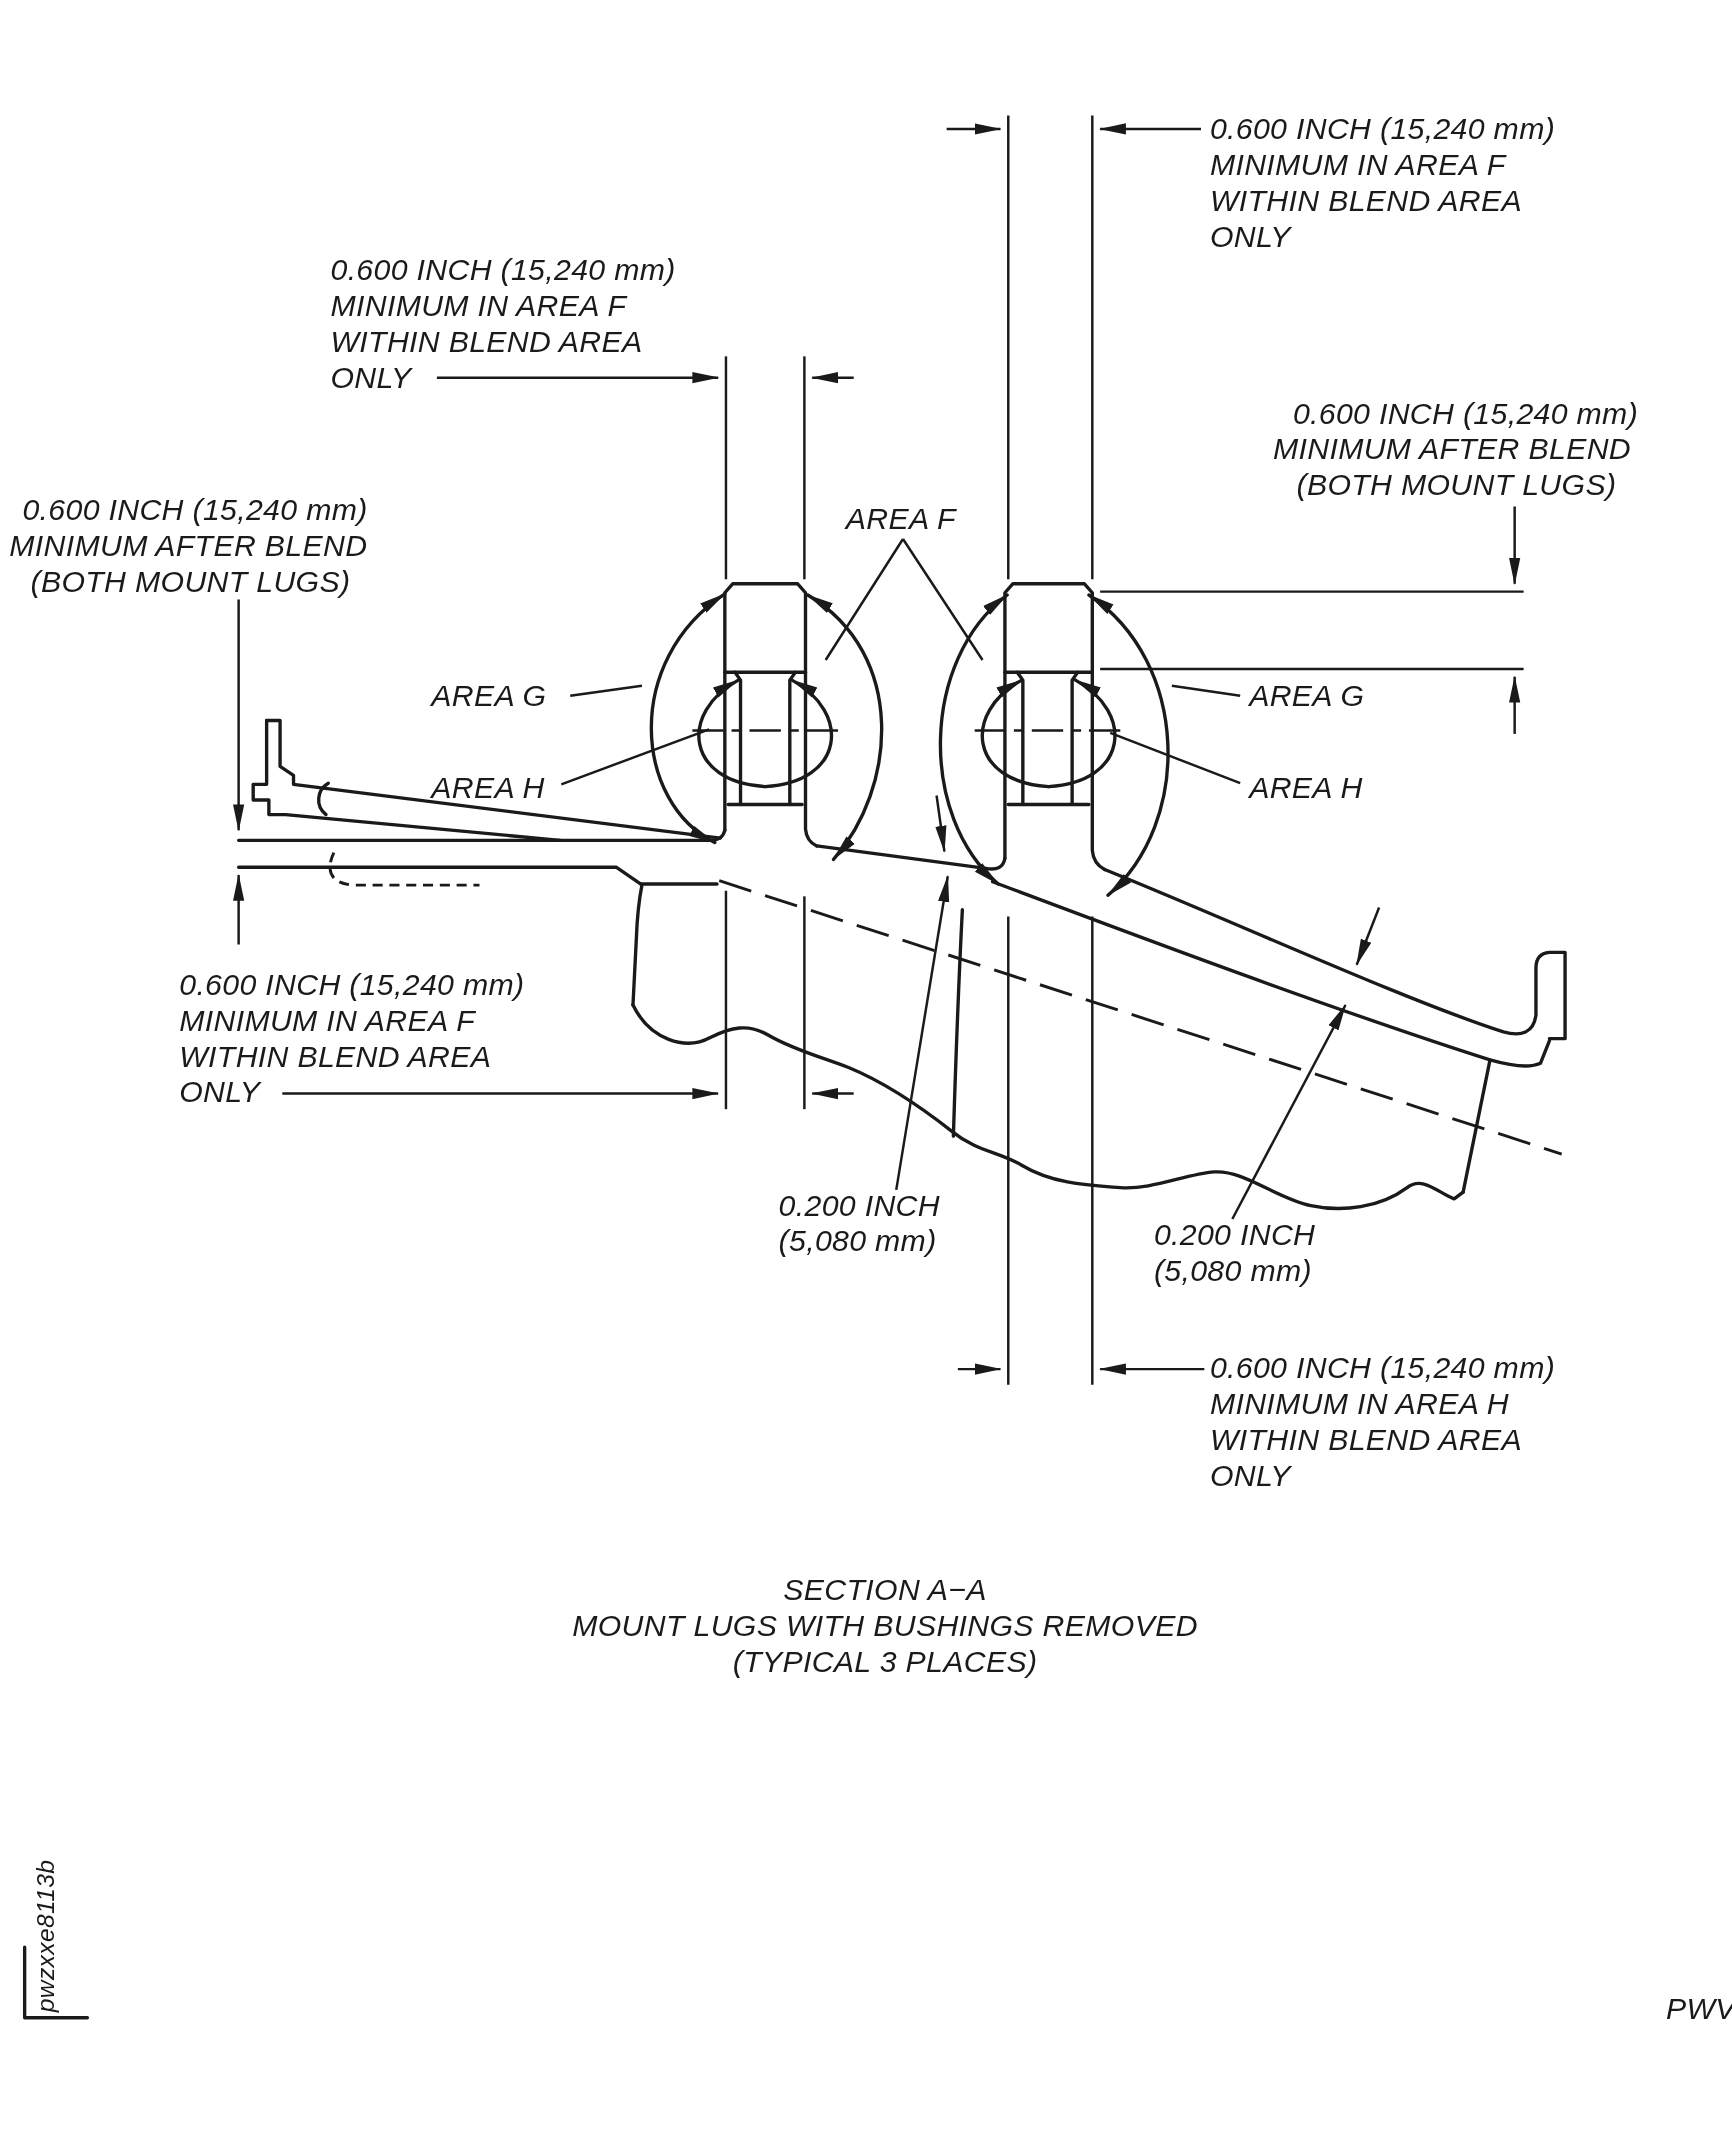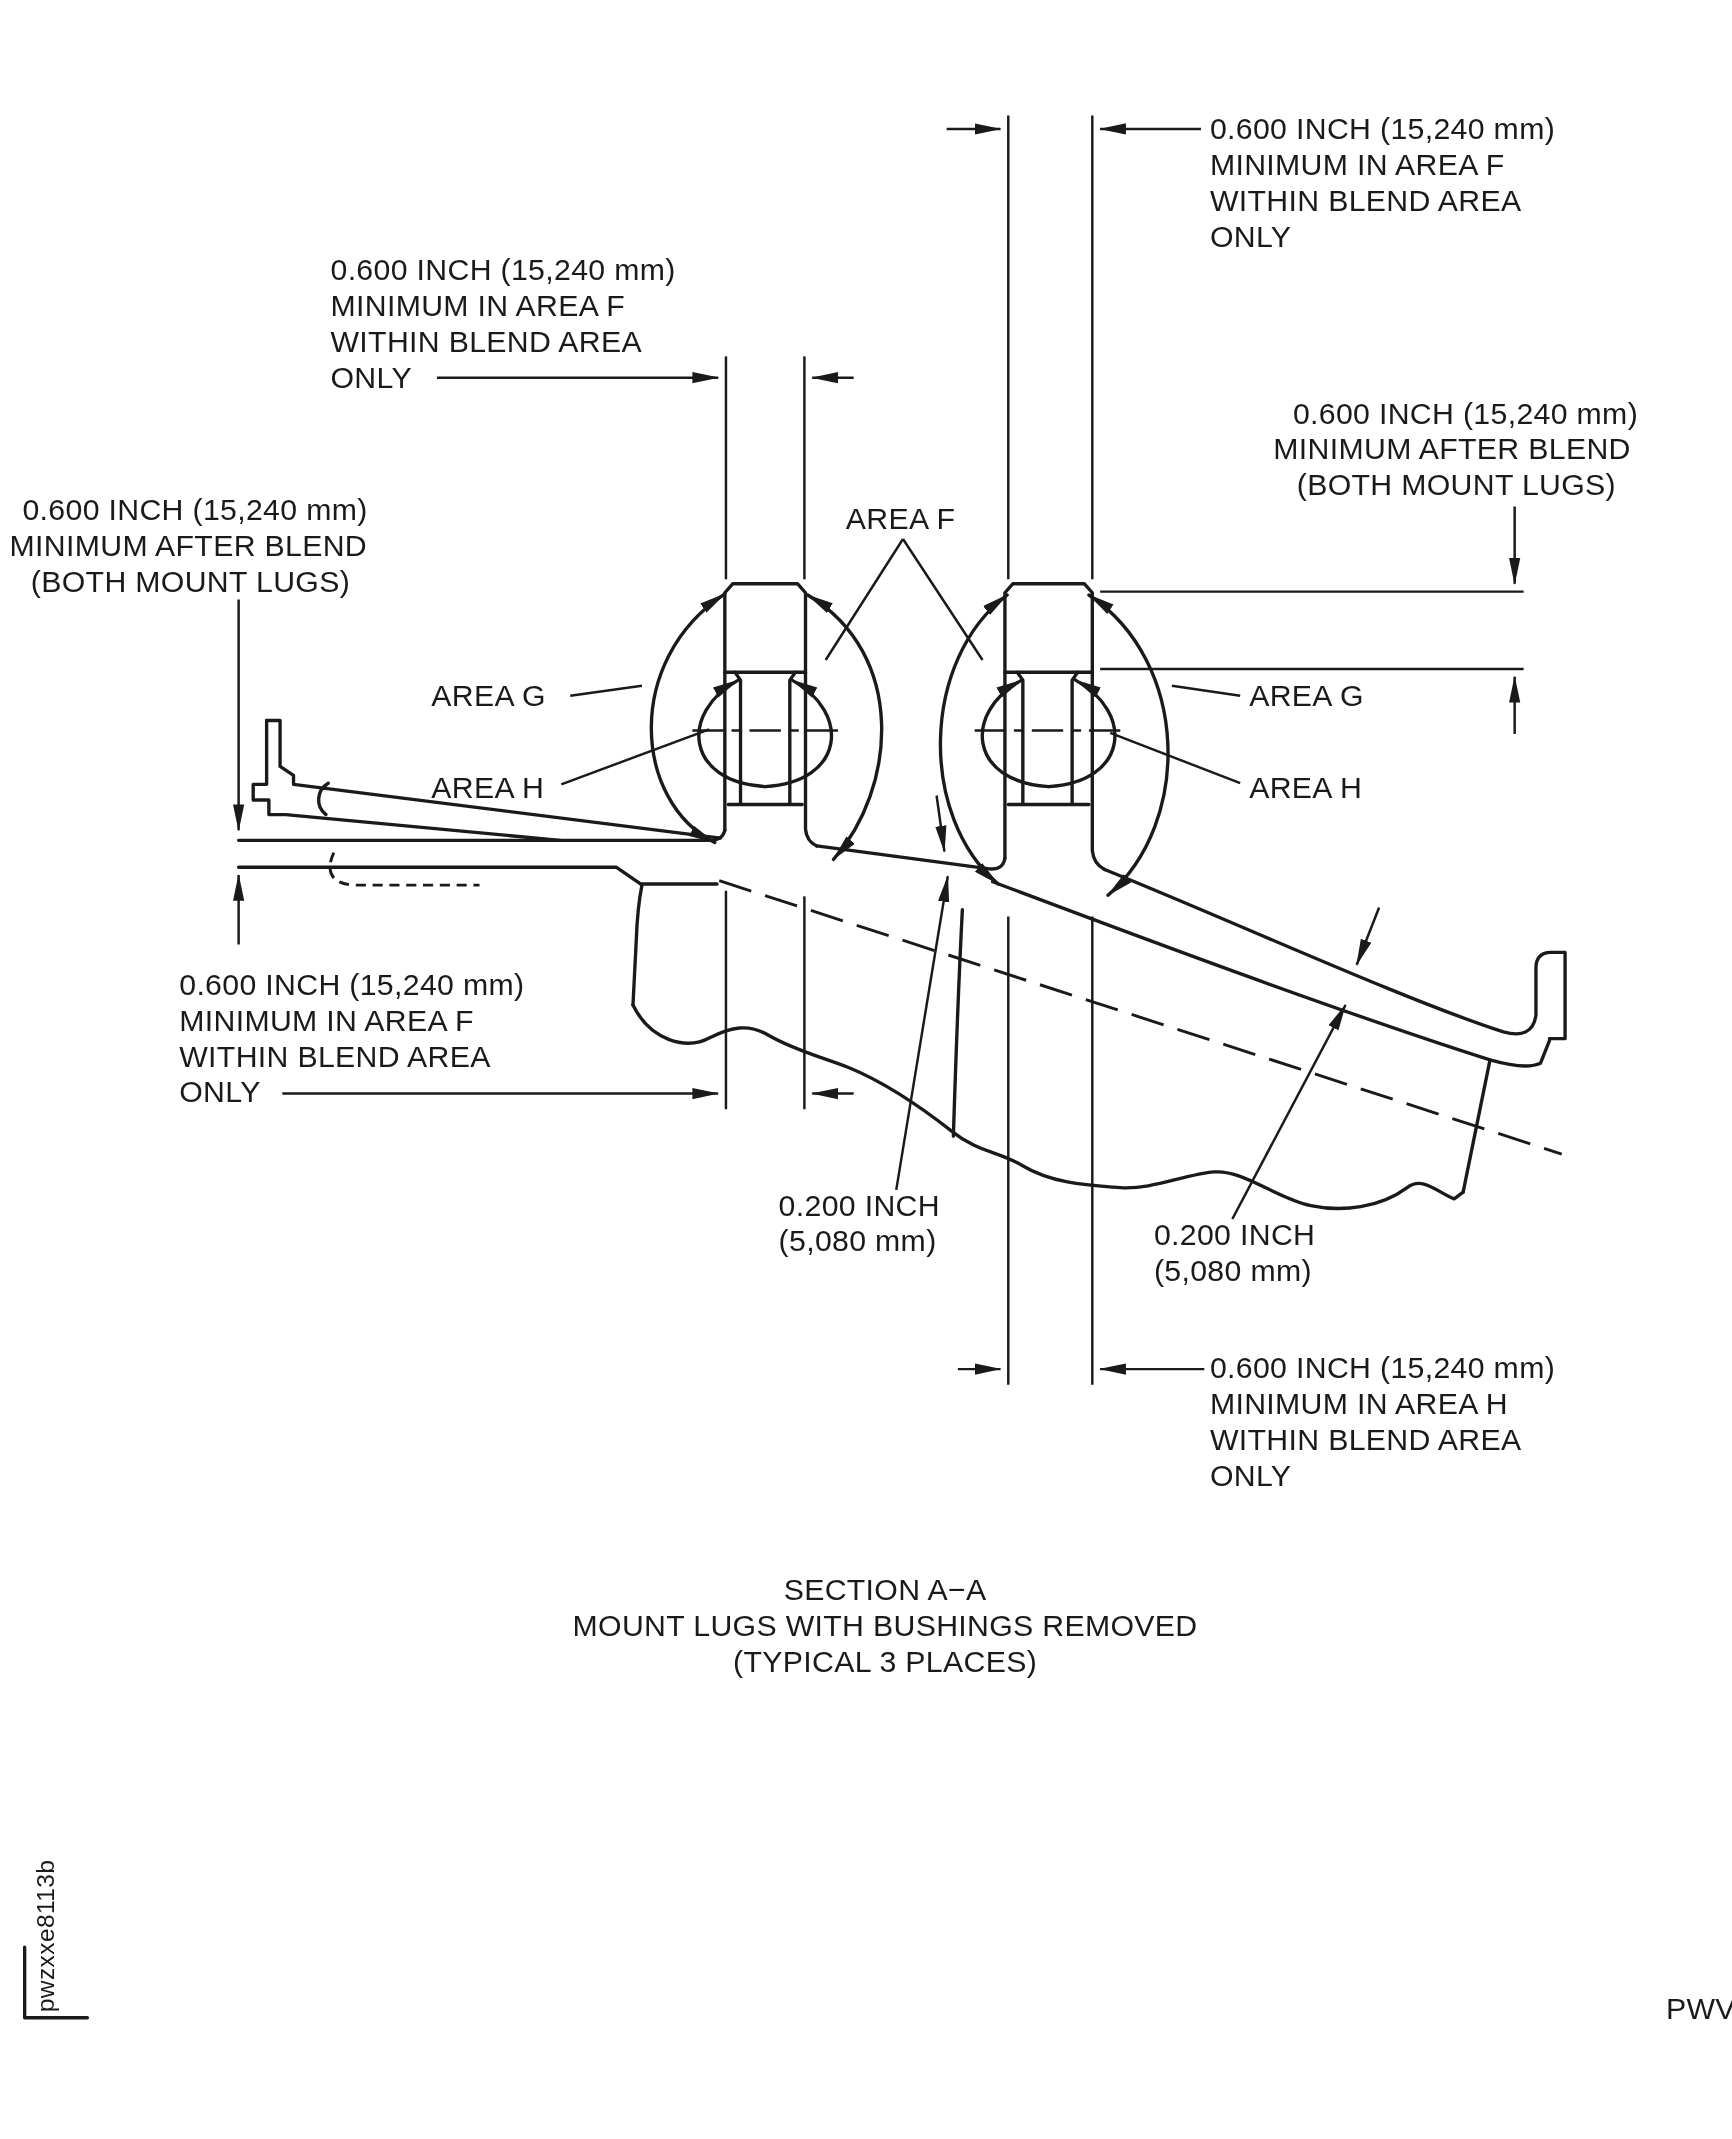--- a/index.html
+++ b/index.html
@@ -1,20 +1,21 @@
 <!DOCTYPE html>
 <html style="font-size:9px"><head>
 <meta charset="utf-8">
 <style>
   html,body{margin:0;padding:0;background:#ffffff;}
   .page{
     position:relative;
     width:1732px;height:2140px;
     background:#ffffff;
     overflow:hidden;
+    font-style:italic;
   }
   svg{display:block;}
   .outline{stroke:#1a1a1a;stroke-width:3;fill:none;stroke-linecap:round;stroke-linejoin:round;}
   .dim{stroke:#1a1a1a;stroke-width:2.2;fill:none;stroke-linecap:butt;}
   .arc{stroke:#1a1a1a;stroke-width:3;fill:none;stroke-linecap:round;}
   .cl{stroke:#1a1a1a;stroke-width:2.2;fill:none;stroke-dasharray:28 7 9 7;}
   .hid{stroke:#1a1a1a;stroke-width:2.6;fill:none;stroke-dasharray:9 6;}
   .blend{stroke:#1a1a1a;stroke-width:2.6;fill:none;stroke-dasharray:30 13;}
   text{
     font-family:"Liberation Sans", sans-serif;

